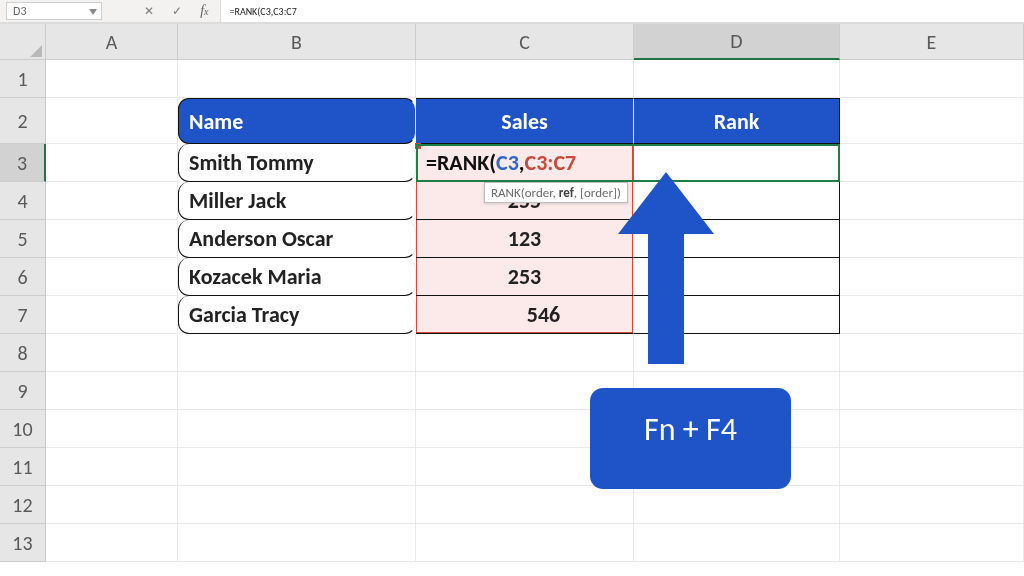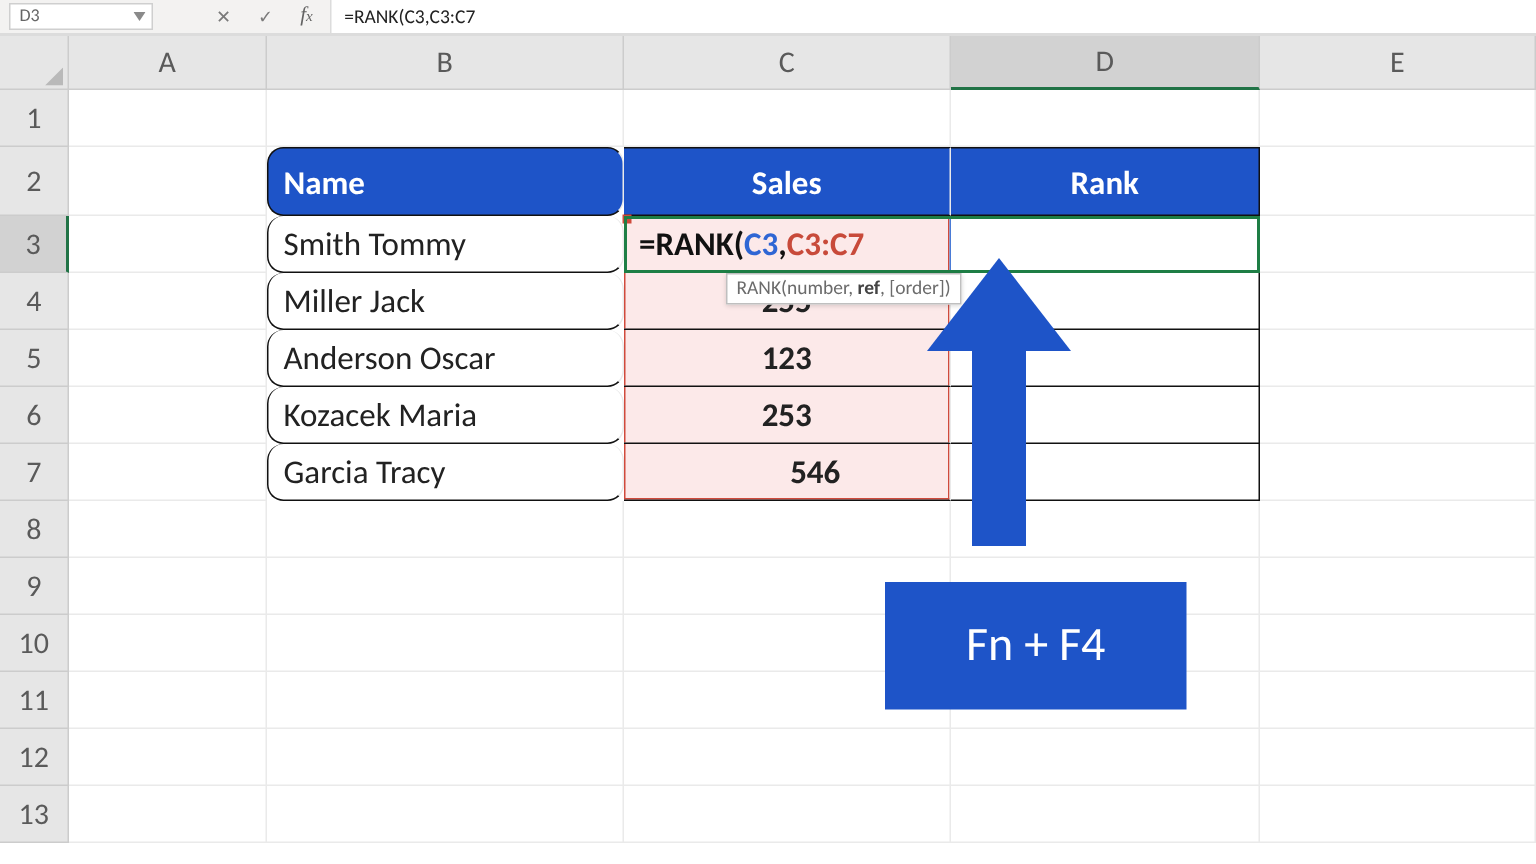--- a/index.html
+++ b/index.html
@@ -29,21 +29,21 @@
   .fb-spacer { width: 30px; }
   .fx-btns { display: flex; align-items: center; gap: 18px; padding: 0 12px; color: #7a7a7a; }
   .fx-label { font-style: italic; font-family: "Times New Roman", serif; font-size: 14px; color: #636363; }
   .formula-input {
     flex: 1;
     background: #fff;
     border-left: 1px solid #dcdcdc;
     padding: 0 8px;
     display: flex;
     align-items: center;
-    font-size: 13px;
+    font-size: 10px;
     color: #222;
   }
 
   
   .grid { position: relative; }
   .col-headers { display: flex; height: 36px; position: sticky; top: 0; }
   .corner {
     width: 46px; height: 36px;
     background: #e6e6e6; border-right: 1px solid #ccc; border-bottom: 1px solid #ccc;
     display: flex; align-items: flex-end; justify-content: flex-end; padding: 2px 3px;
@@ -75,21 +75,21 @@
 
   
   .cA { width: 132px; }
   .cB { width: 238px; }
   .cC { width: 218px; }
   .cD { width: 206px; }
   .cE { width: 184px; }
   .tbl-top { border-top: 1px solid #111 !important; }
   .tbl-left { border-left: 1px solid #111 !important; border-radius: 11px; }
   .tbl-right { border-right: 1px solid #111 !important; }
-  .tbl-bottom { border-bottom: 1px solid #111 !important; }
+  .tbl-bottom { border-bottom: 1px solid #111 !important; font-weight: bold; }
   .tbl-hrow { border-bottom: 1px solid #111 !important; }
 
   .hdr-blue { background: #1e54c8; color: #fff; font-weight: 700; }
   .hdr-blue.center { justify-content: center; }
 
   .sales-cell { justify-content: center; font-weight: 700; background: #fce9e9; }
   .r-tlbr { box-shadow: inset 1px 1px 0 0 #d04a3c, inset -1px 0 0 0 #d04a3c; }
   .r-lr   { box-shadow: inset 1px 0 0 0 #d04a3c, inset -1px 0 0 0 #d04a3c; }
   .r-lrb  { box-shadow: inset 1px -1px 0 0 #d04a3c, inset -1px 0 0 0 #d04a3c; }
   .red-handle { position:absolute; width:6px; height:6px; background:#d04a3c; }
@@ -137,22 +137,23 @@
     margin:0 auto;
   }
 
   
   .callout {
     position:absolute;
     background:#1e54c8;
     color:#fff;
     font-size:32px;
     font-weight:400;
-    padding:22px 54px 24px;
+    padding:22px 54px 40px;
     z-index:35;
+    border-radius:13px;
   }
 </style>
 </head>
 <body>
 
 <div class="formula-bar">
   <div class="name-box">
     <span>D3</span>
     <span class="caret">
       <svg width="8" height="6" viewBox="0 0 8 6">
@@ -217,21 +218,21 @@
           <span class="f-black">,</span>
           <span class="f-red">C3:C7</span>
       </div>
     </div>
     <div class="cell cD tbl-right tbl-bottom"></div>
     <div class="cell cE"></div>
 
     <div class="edit-span" style="left:416px; top:0; width:424px; height:38px;"></div>
 
     <div class="tip" style="left:484px; top:38px;">
-      <span>RANK</span><span>(number, </span><b>ref</b><span>, [order])</span>
+      <span>RANK</span><span>(order, </span><b>ref</b><span>, [order])</span>
     </div>
   </div>
 
   <div class="row">
     <div class="rowh">4</div>
     <div class="cell cA"></div>
     <div class="cell cB tbl-left tbl-bottom">Miller Jack</div>
     <div class="cell cC sales-cell tbl-bottom r-lr">255</div>
     <div class="cell cD tbl-right tbl-bottom"></div>
     <div class="cell cE"></div>

